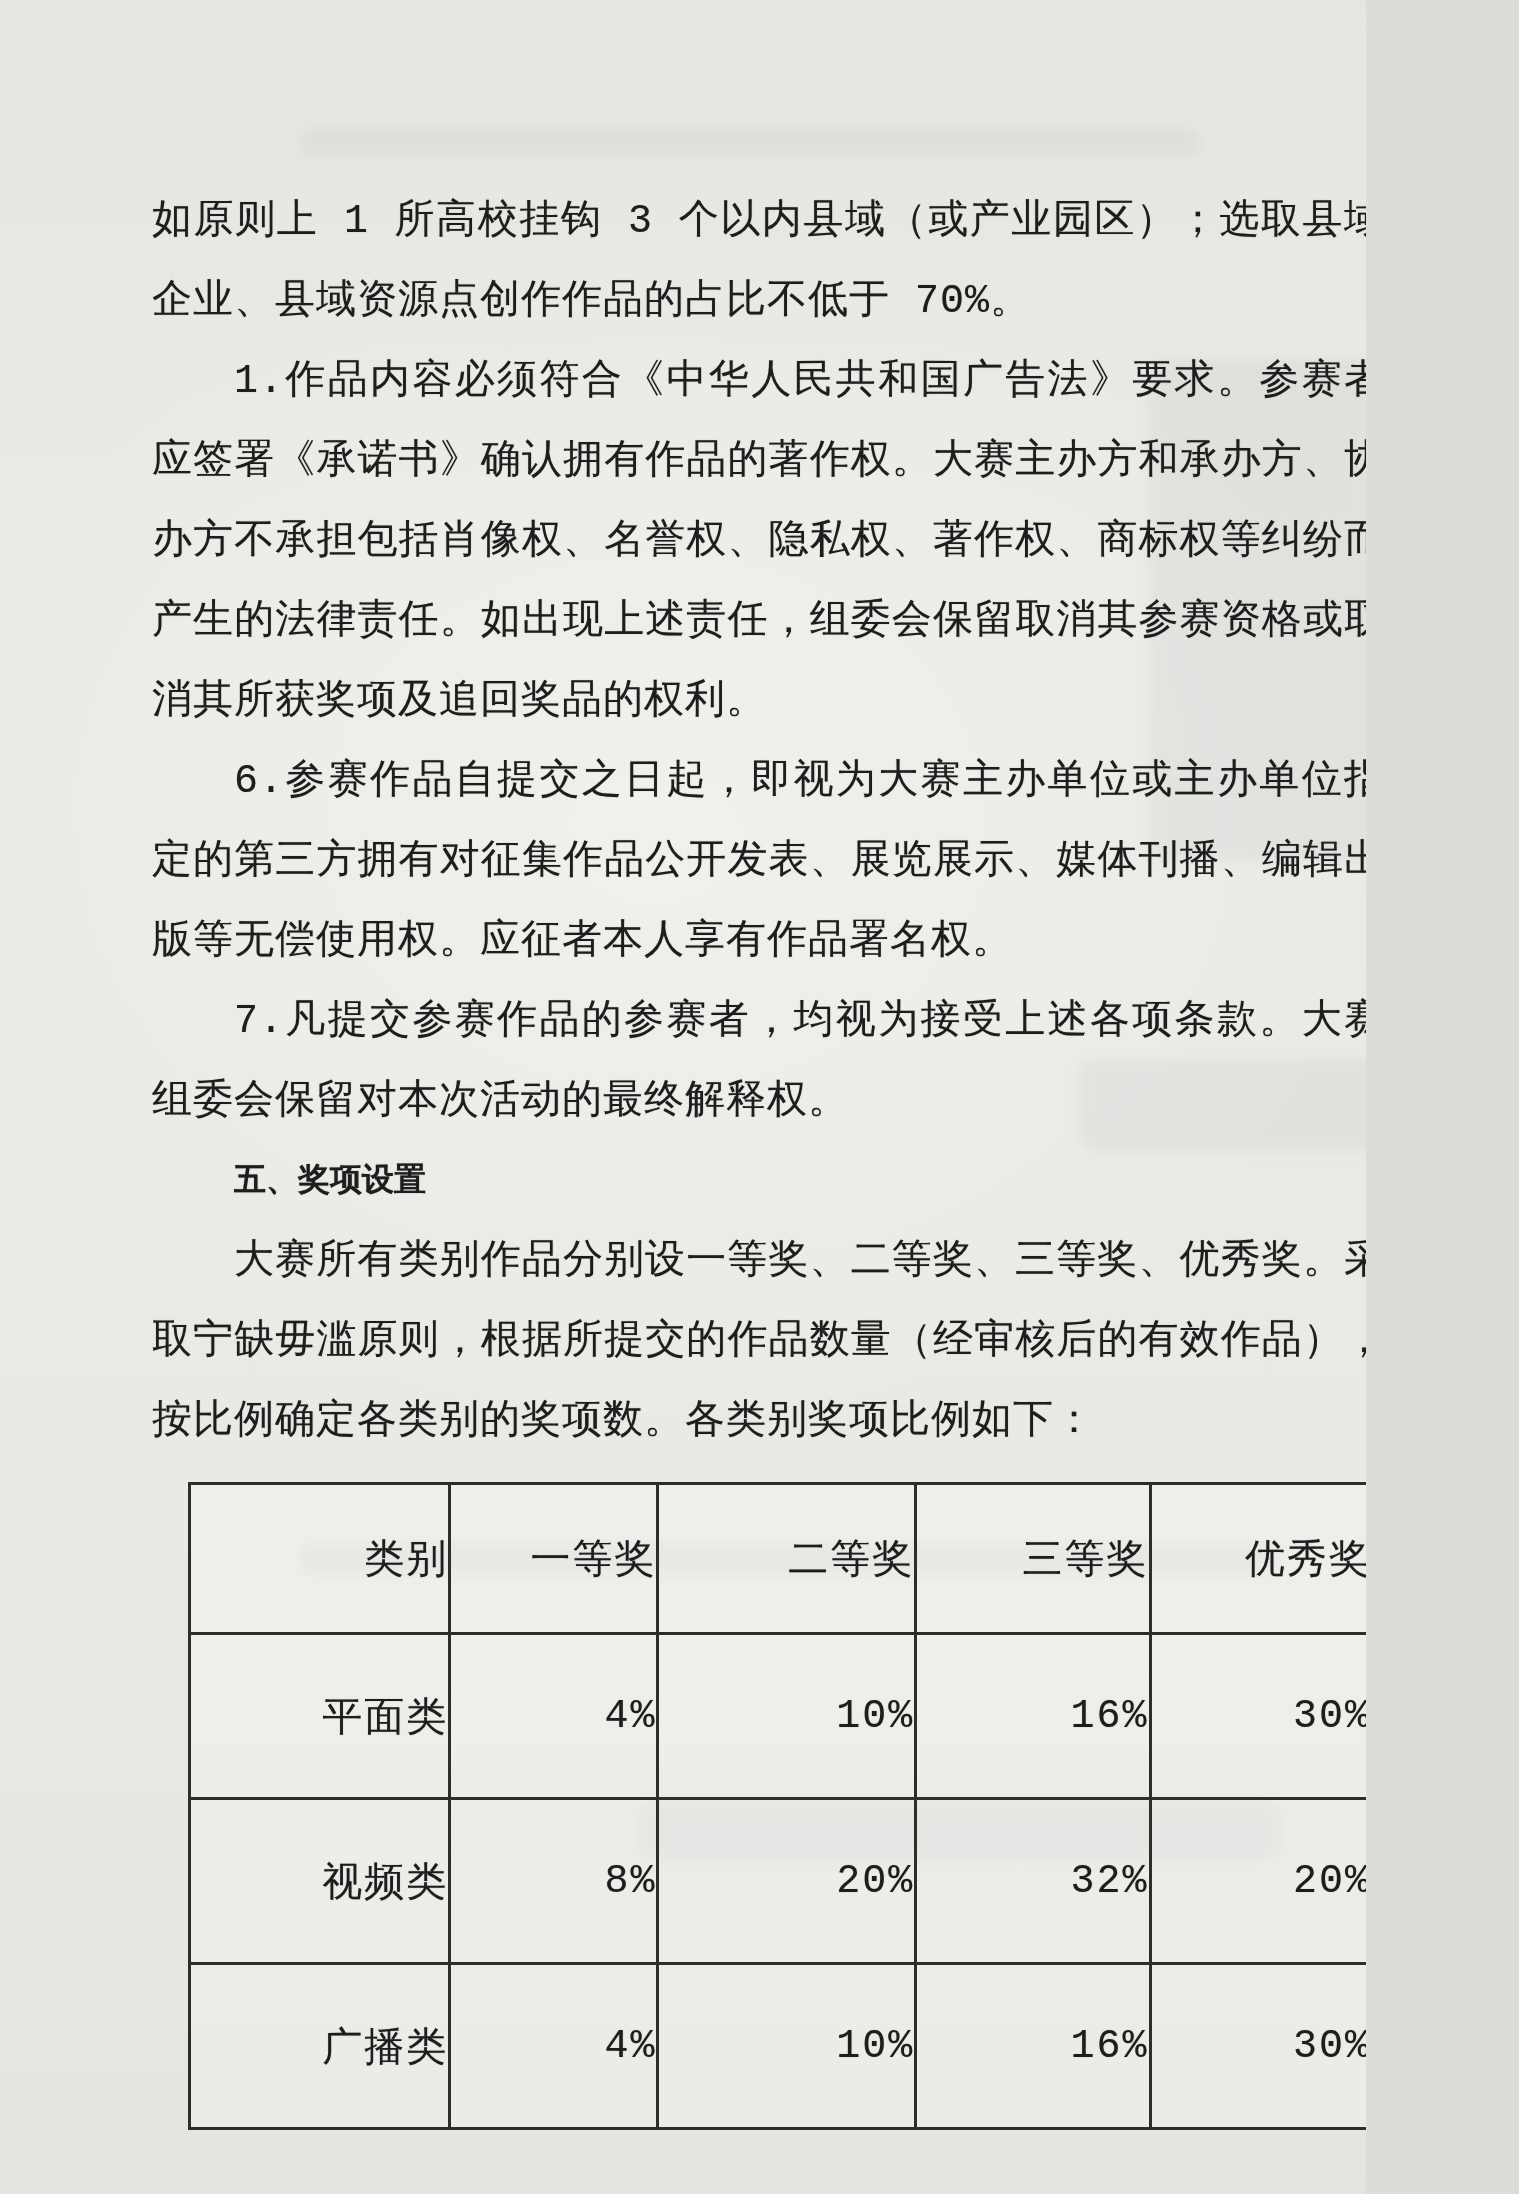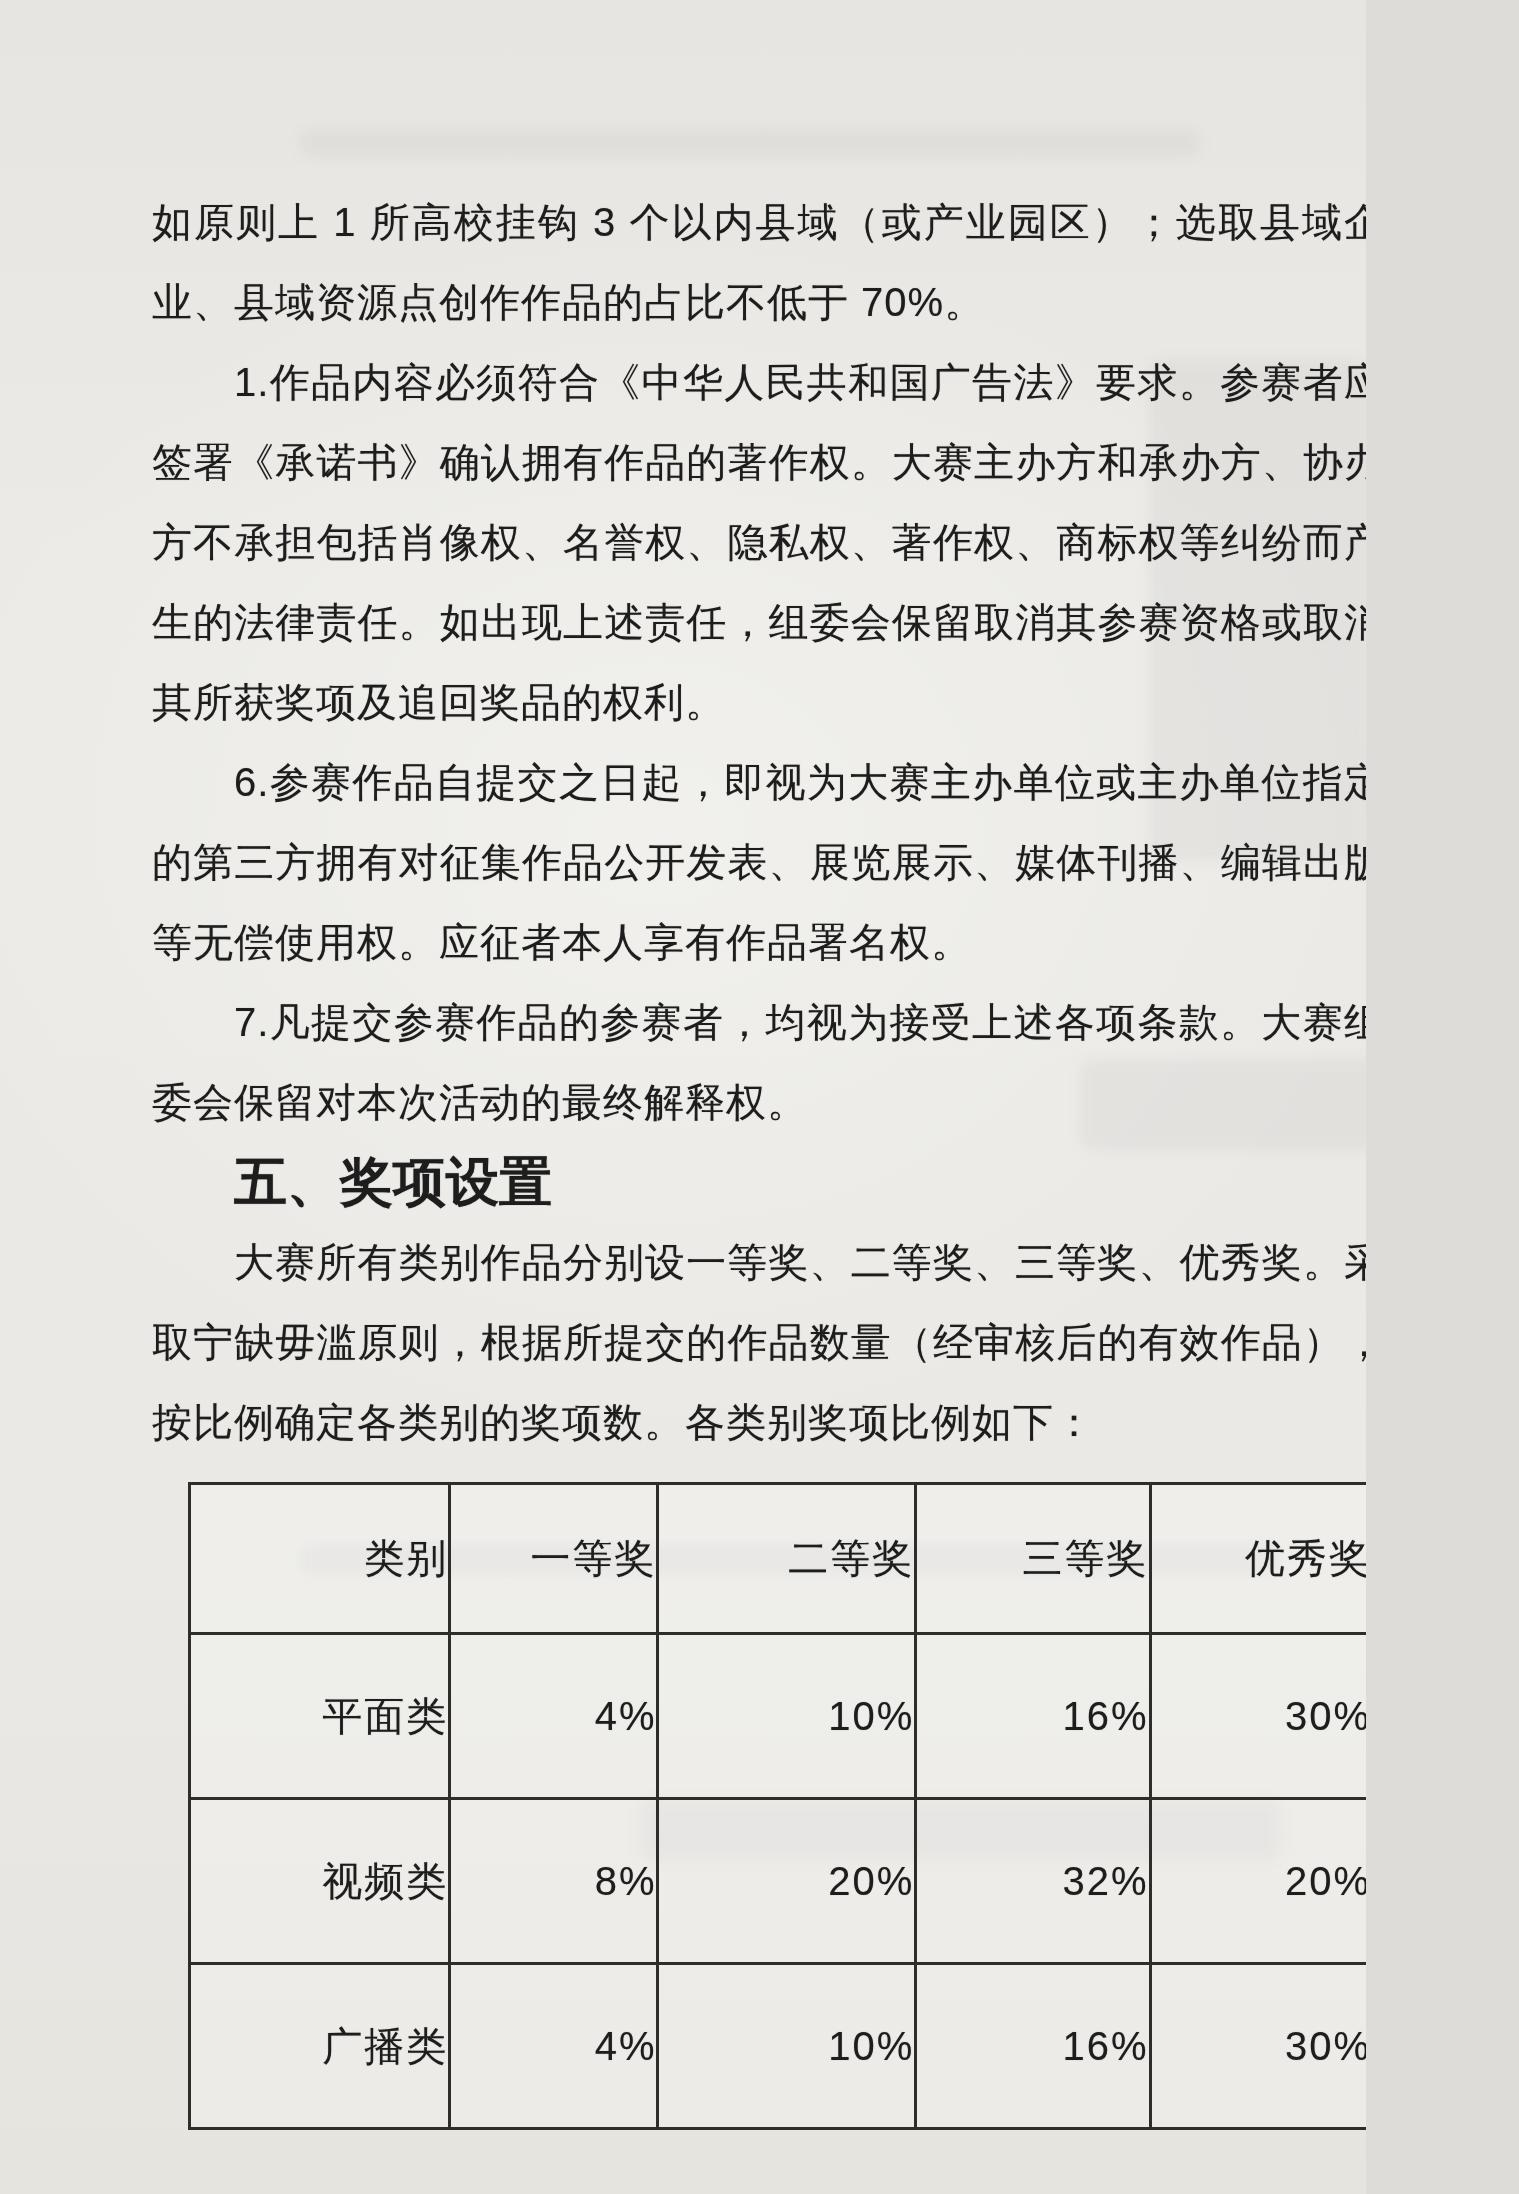--- a/index.html
+++ b/index.html
@@ -9,21 +9,21 @@
   }
   .page {
     position: relative;
     width: 1366px;
     height: 2194px;
     overflow: hidden;
     background:
       radial-gradient(ellipse 1100px 900px at 48% 38%, rgba(255,255,255,0.30), rgba(255,255,255,0) 70%),
       linear-gradient(180deg, #e6e5e1 0%, #ebeae6 25%, #eae9e5 70%, #e5e4df 100%);
     color: #1d1d1d;
-    font-family: Liberation Sans, sans-serif;
+    font-family: Liberation Mono, monospace;
   }
   
   .ghost {
     position: absolute;
     background: rgba(70, 72, 85, 0.055);
     filter: blur(7px);
     border-radius: 12px;
     pointer-events: none;
   }
   .content {
@@ -37,21 +37,21 @@
     font-size: 40px;
     line-height: 80px;
     letter-spacing: 1px;
     text-align: justify;
     text-justify: inter-ideograph;
     text-shadow: 0 0 1px rgba(25,25,25,0.40);
   }
   .indent { text-indent: 82px; }
   .heading {
     font-weight: bold;
-    font-size: 53px;
+    font-size: 32px;
     line-height: 80px;
     margin: 0;
     text-shadow: 0 0 1px rgba(15,15,15,0.55);
   }
   table.award-table {
     border-collapse: collapse;
     table-layout: fixed;
     width: 1186px;
     margin-left: 36px;
     margin-top: 20px;

